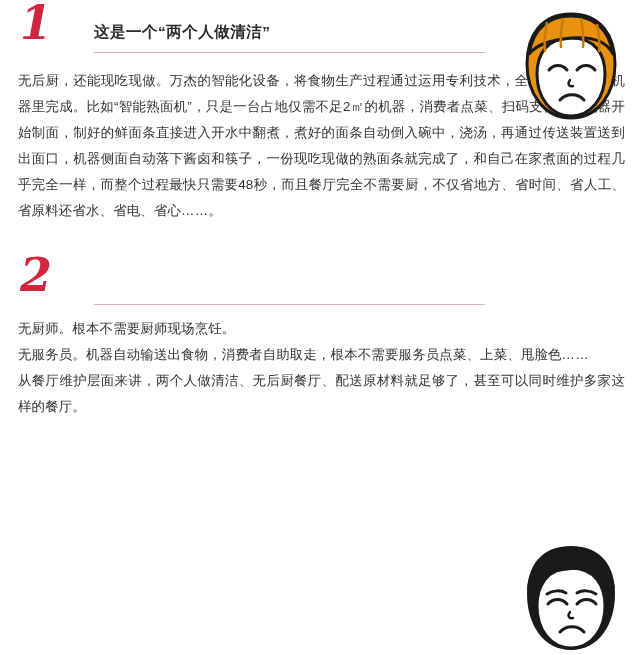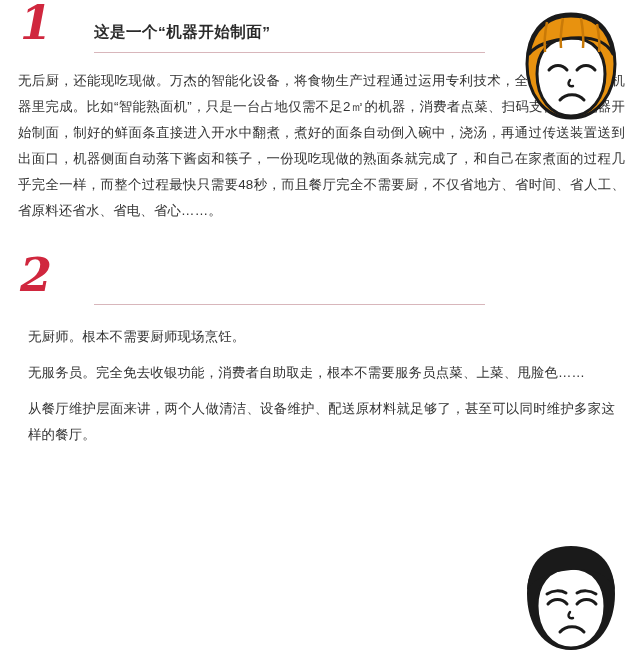--- a/index.html
+++ b/index.html
@@ -65,21 +65,21 @@
   }
 
   .body-text {
     font-size: 13.4px;
     line-height: 26px;
     color: #333333;
     text-align: justify;
     letter-spacing: 0.2px;
   }
   .body-text p {
-    margin: 10px;
+    margin: 0;
   }
   .sec1 .body-text {
     padding-right: 0;
   }
   .sec1-wrap {
     margin-top: 6px;
   }
   .sec2-wrap {
     margin-top: 2px;
   }
@@ -118,21 +118,21 @@
         <path d="M66 62 C71 56 79 56 84 62" stroke="#1a1a1a" stroke-width="3" fill="none" stroke-linecap="round"></path>
 
         <path d="M59 72 C56 76 58 79 62 78" stroke="#1a1a1a" stroke-width="2.4" fill="none" stroke-linecap="round"></path>
 
         <path d="M49 92 C55 85 67 85 73 92" stroke="#1a1a1a" stroke-width="3" fill="none" stroke-linecap="round"></path>
       </svg>
     </div>
 
     <div class="sec-head">
       <div class="num">1</div>
-      <div class="head-title">这是一个“机器开始制面”</div>
+      <div class="head-title">这是一个“两个人做清洁”</div>
       <div class="head-rule short"></div>
     </div>
 
     <div class="sec1-wrap">
       <div class="body-text">无后厨，还能现吃现做。万杰的智能化设备，将食物生产过程通过运用专利技术，全部集成到一台机器里完成。比如“智能熟面机”，只是一台占地仅需不足2㎡的机器，消费者点菜、扫码支付后，机器开始制面，制好的鲜面条直接进入开水中翻煮，煮好的面条自动倒入碗中，浇汤，再通过传送装置送到出面口，机器侧面自动落下酱卤和筷子，一份现吃现做的熟面条就完成了，和自己在家煮面的过程几乎完全一样，而整个过程最快只需要48秒，而且餐厅完全不需要厨，不仅省地方、省时间、省人工、省原料还省水、省电、省心……。</div>
     </div>
   </div>
 
   <div class="section sec2" style="margin-top:28px;">
 
@@ -160,18 +160,18 @@
       </svg>
     </div>
 
     <div class="sec-head" style="margin-top:18px;">
       <div class="num">2</div>
       <div class="head-rule short"></div>
     </div>
 
     <div class="sec2-wrap body-text">
       <p>无厨师。根本不需要厨师现场烹饪。</p>
-      <p>无服务员。完全免去收银功能，消费者自助取走，根本不需要服务员点菜、上菜、甩脸色……</p>
-      <p>从餐厅维护层面来讲，两个人做清洁、设备维护、配送原材料就足够了，甚至可以同时维护多家这样的餐厅。</p>
+      <p>无服务员。机器自动输送出食物，消费者自助取走，根本不需要服务员点菜、上菜、甩脸色……</p>
+      <p>从餐厅维护层面来讲，两个人做清洁、无后厨餐厅、配送原材料就足够了，甚至可以同时维护多家这样的餐厅。</p>
     </div>
   </div>
 
 </div>
 
 </body></html>

